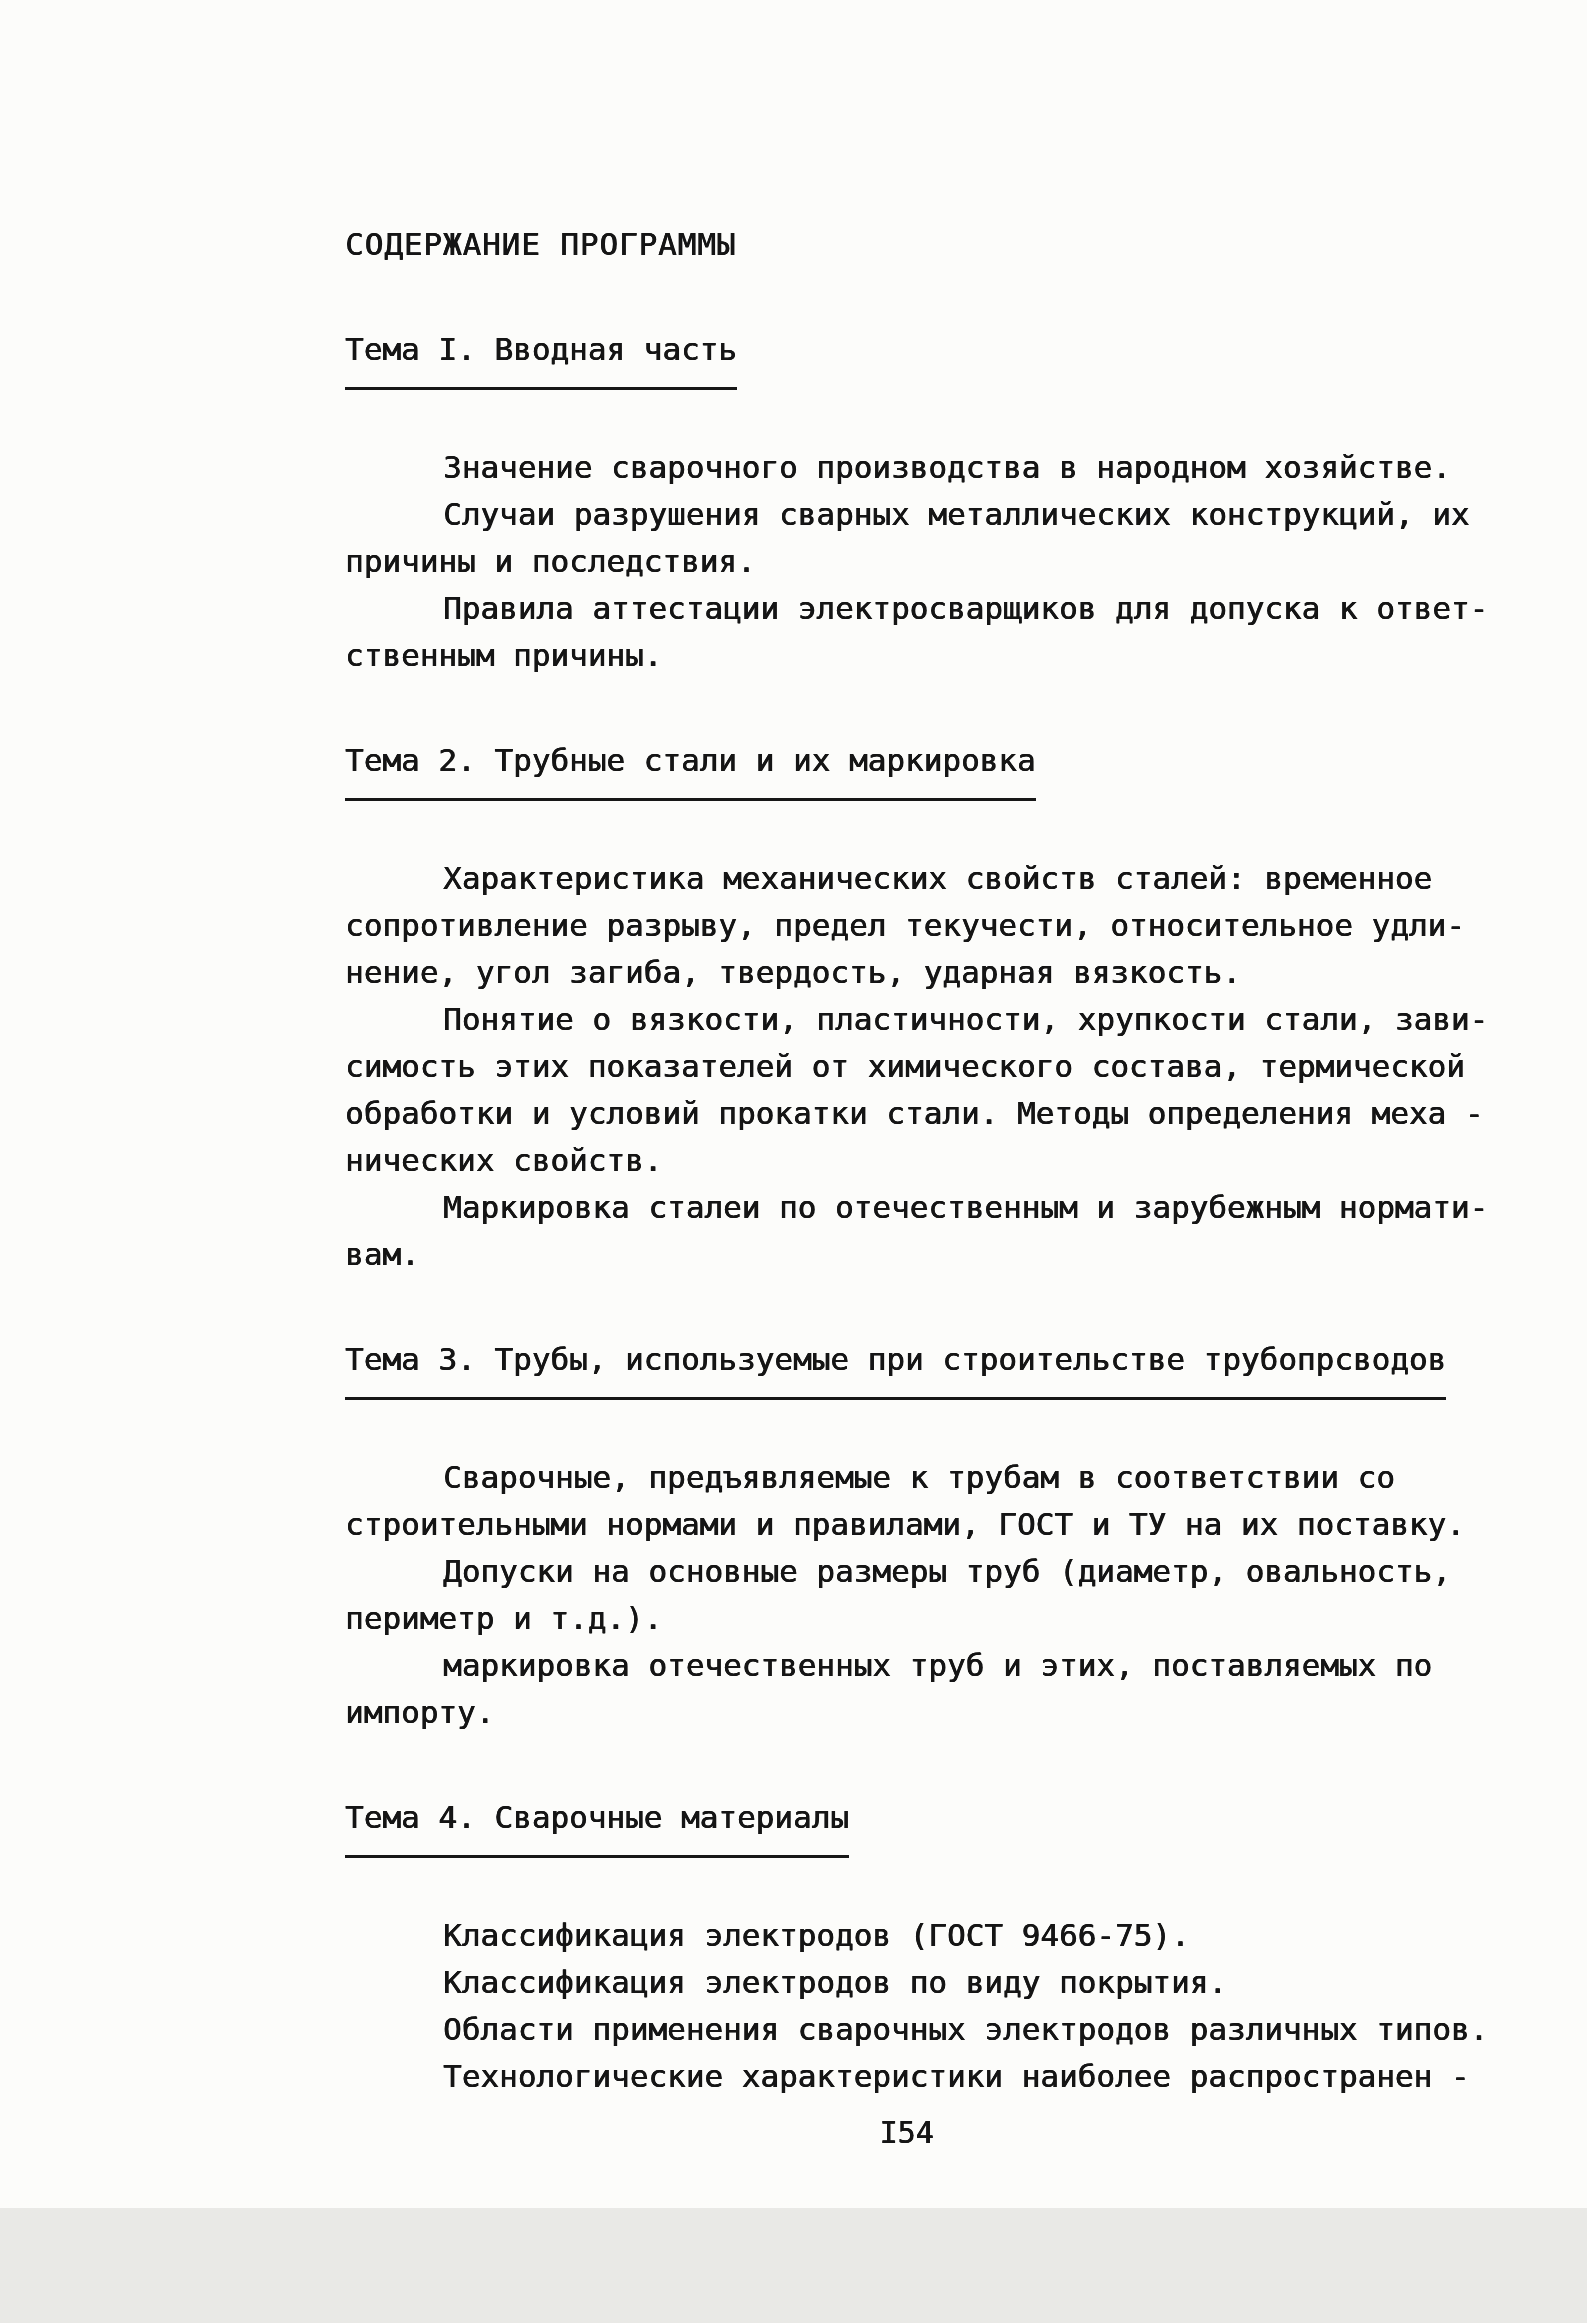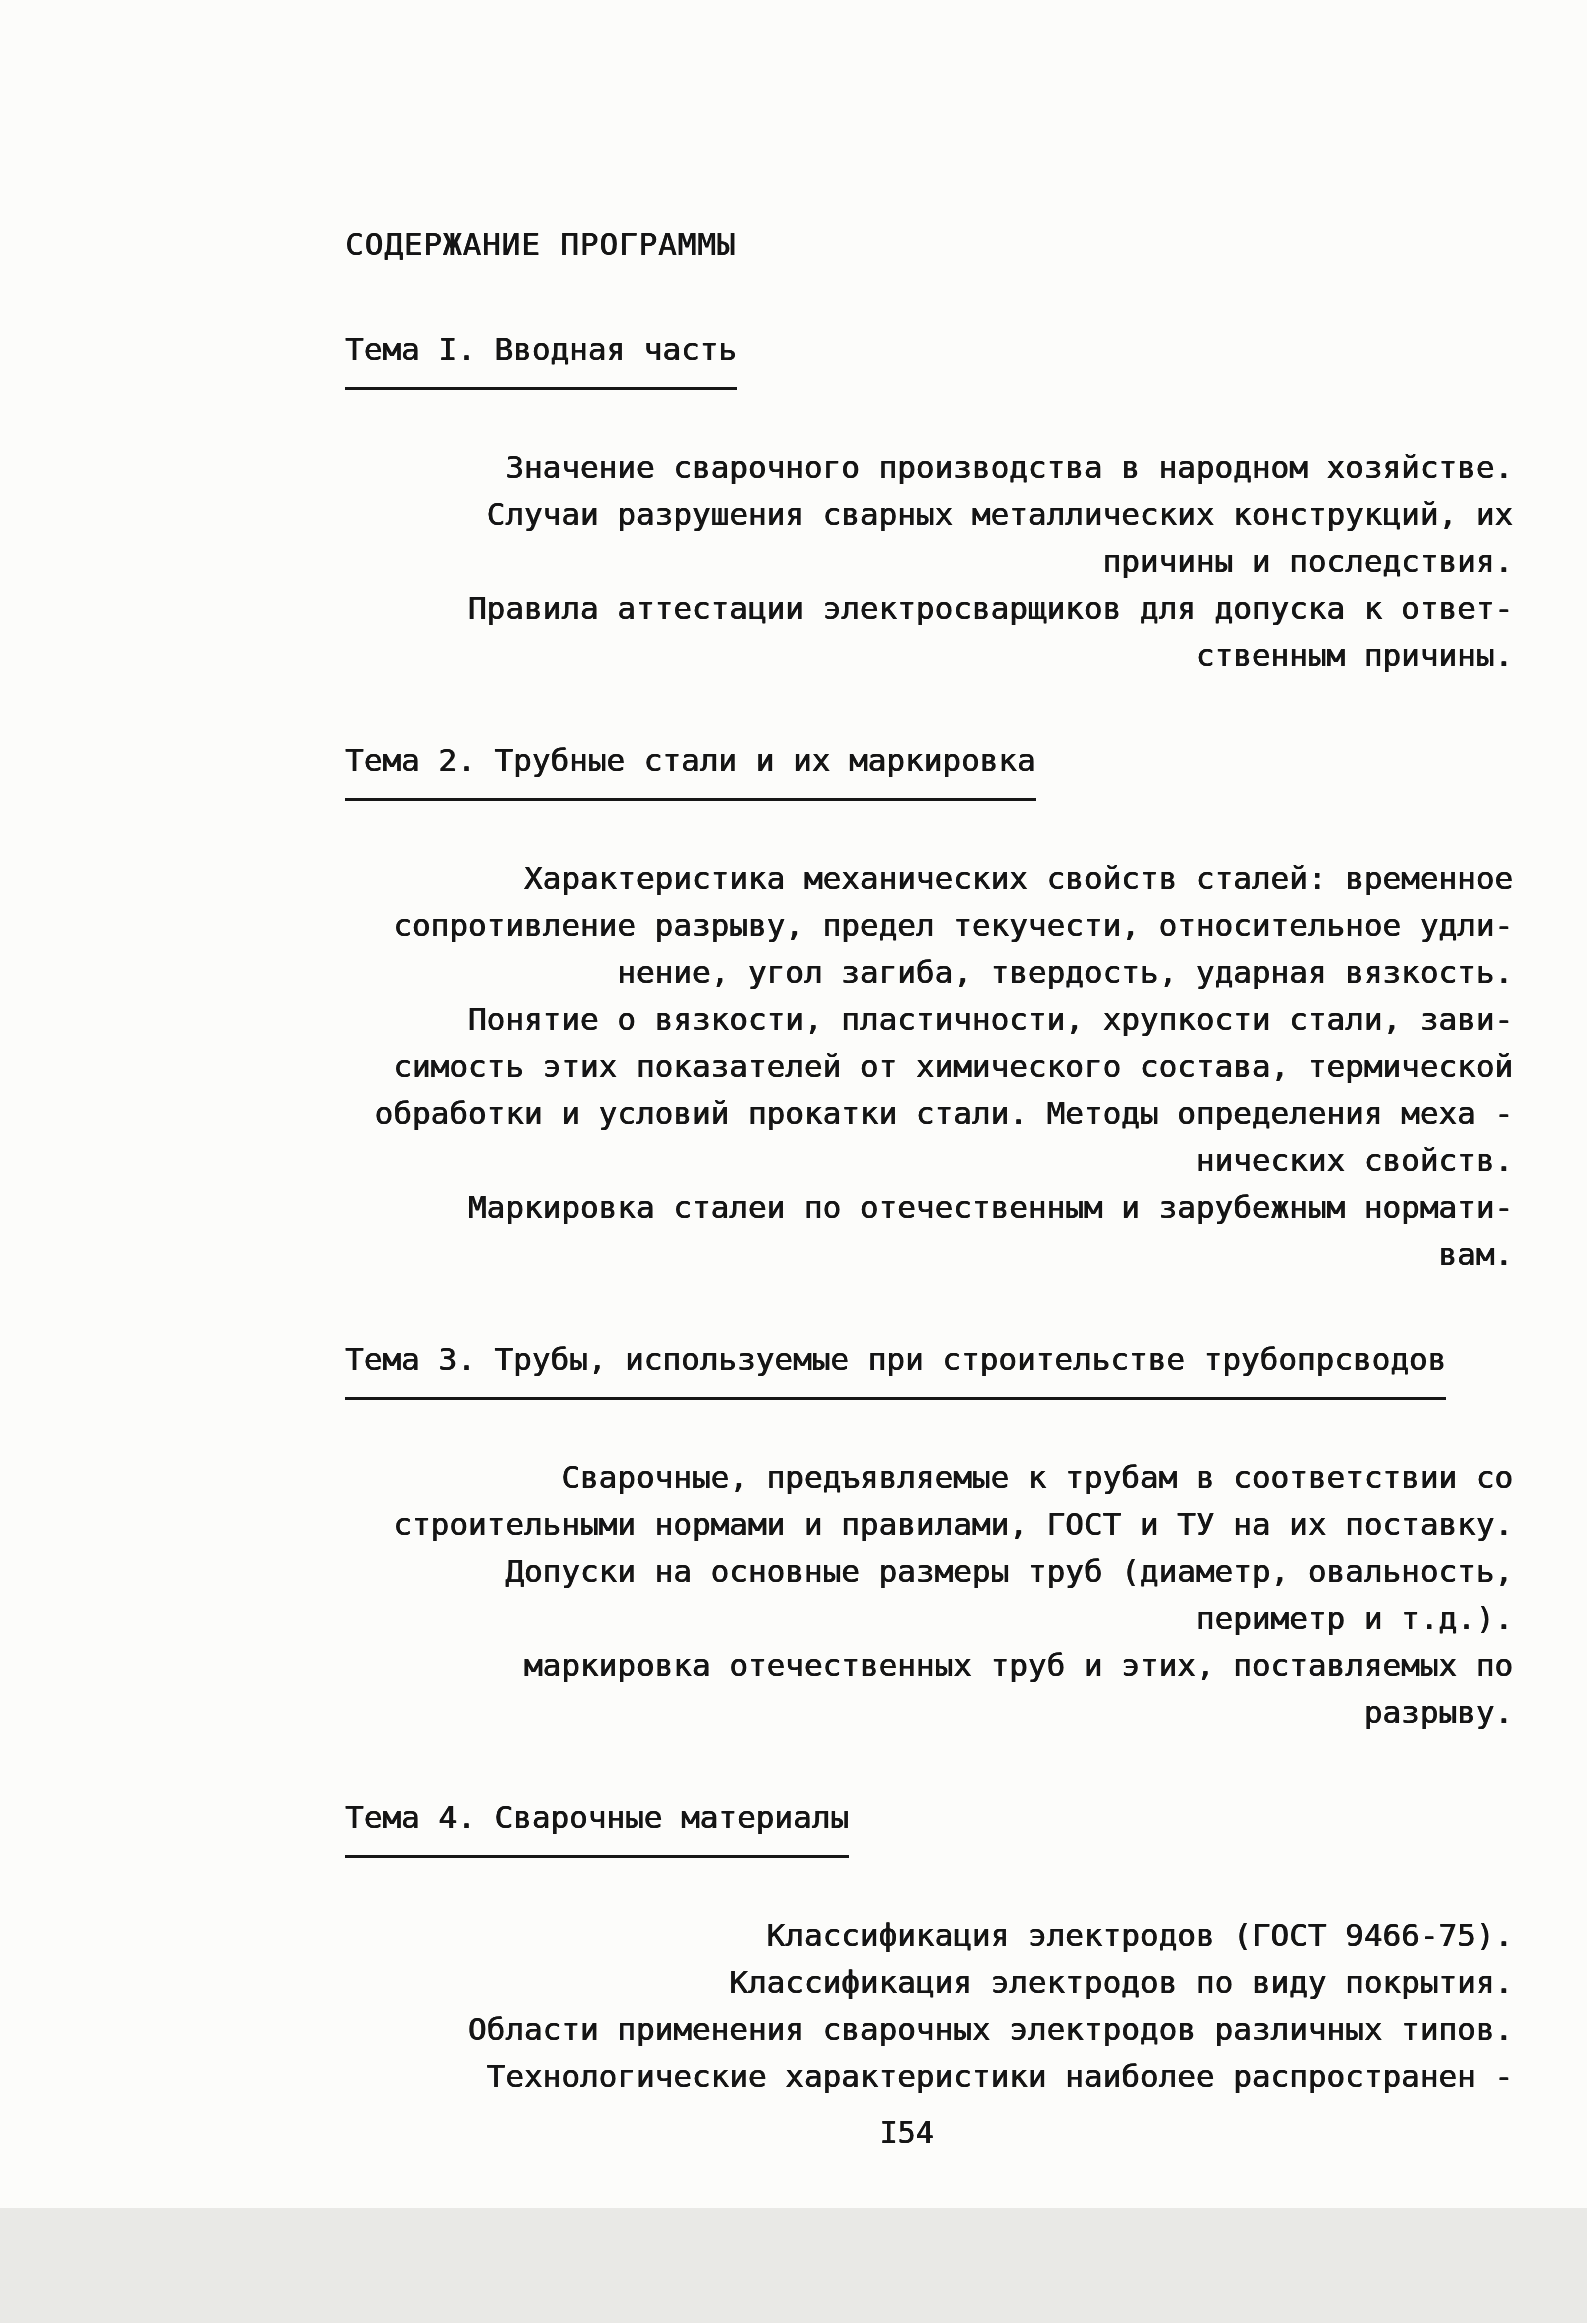--- a/index.html
+++ b/index.html
@@ -33,21 +33,20 @@
     font-weight: normal;
   }
   .topic-heading .u {
     display: inline-block;
     border-bottom: 3.7px solid #171717;
     padding-bottom: 14px;
   }
   .line {
     margin: 0;
     white-space: pre-wrap;
-    text-align: right;
   }
   .indent {
     text-indent: 98px;
   }
   .page-number {
     margin: 9.3px 0 0 -45px;
     font-size: 30px;
     text-align: center;
   }
 </style>
@@ -80,21 +79,21 @@
     <p class="line">вам.</p>
   </section>
 
   <section>
     <h2 class="topic-heading"><span class="u">Тема 3. Трубы, используемые при строительстве трубопрсводов</span></h2>
     <p class="line indent">Сварочные, предъявляемые к трубам в соответствии со</p>
     <p class="line">строительными нормами и правилами, ГОСТ и ТУ на их поставку.</p>
     <p class="line indent">Допуски на основные размеры труб (диаметр, овальность,</p>
     <p class="line">периметр и т.д.).</p>
     <p class="line indent">маркировка отечественных труб и этих, поставляемых по</p>
-    <p class="line">разрыву.</p>
+    <p class="line">импорту.</p>
   </section>
 
   <section>
     <h2 class="topic-heading"><span class="u">Тема 4. Сварочные материалы</span></h2>
     <p class="line indent">Классификация электродов (ГОСТ 9466-75).</p>
     <p class="line indent">Классификация электродов по виду покрытия.</p>
     <p class="line indent">Области применения сварочных электродов различных типов.</p>
     <p class="line indent">Технологические характеристики наиболее распространен -</p>
   </section>
 

